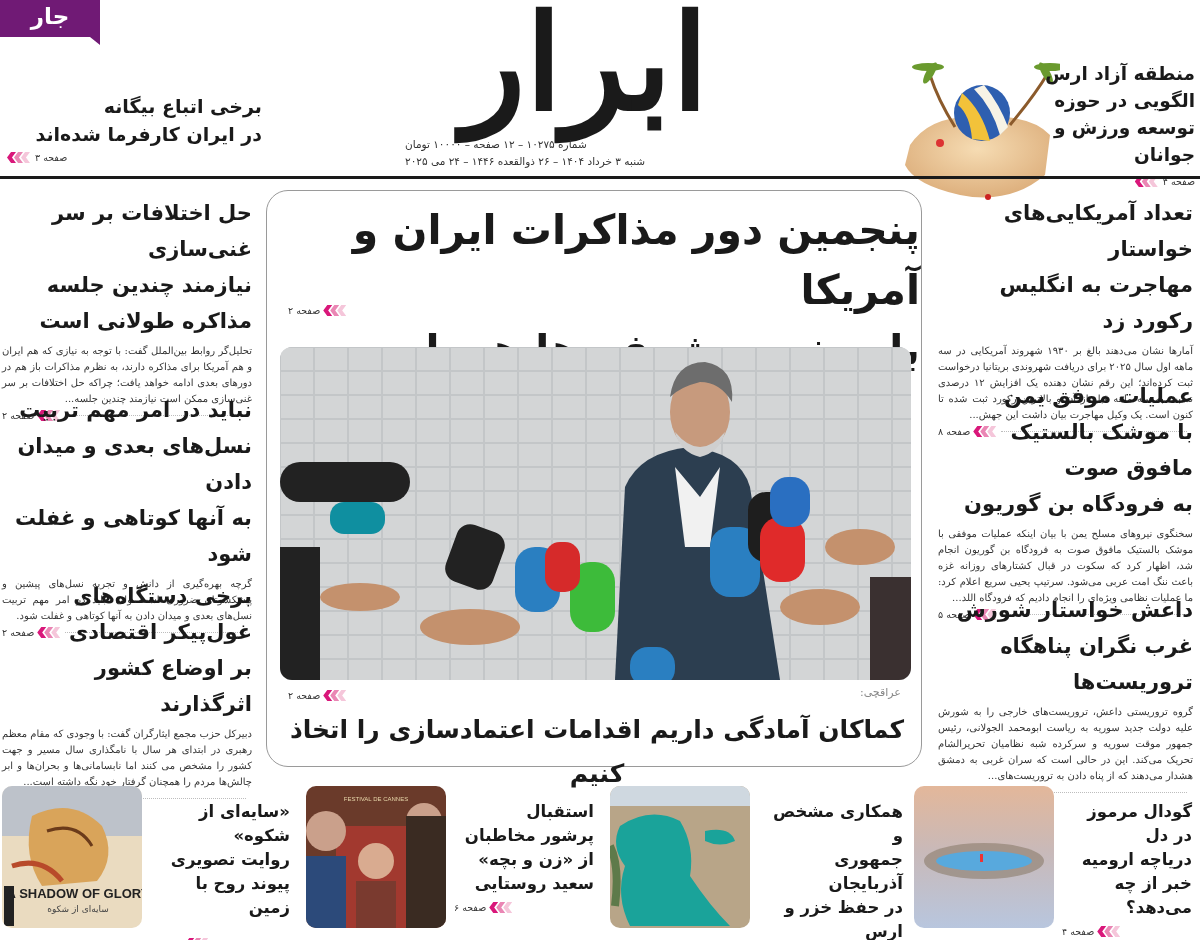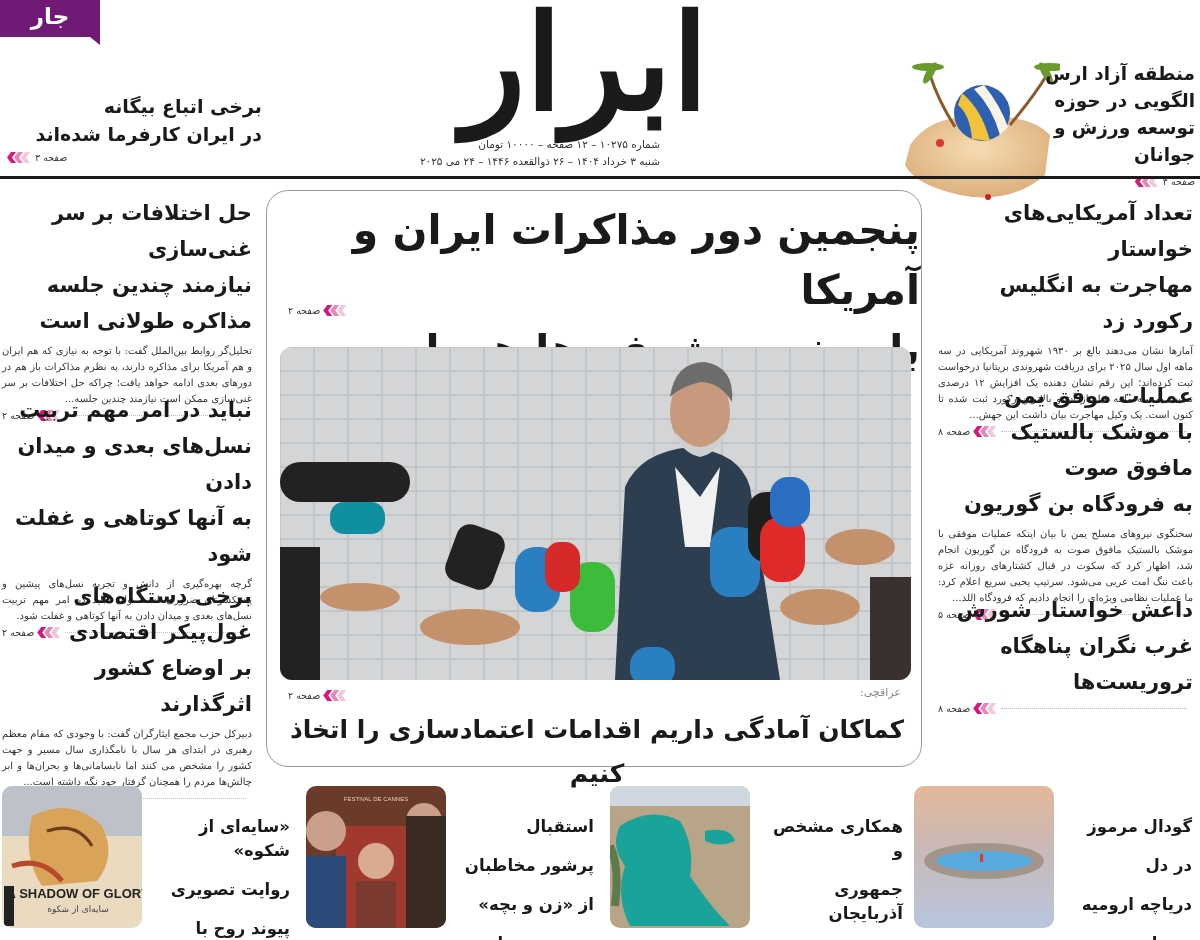--- a/index.html
+++ b/index.html
@@ -6,21 +6,21 @@
   html, body { width: 1200px; height: 940px; background: #ffffff; overflow: hidden; }
   body { position: relative; font-family: "DejaVu Sans", sans-serif; color: #1a1a1a; direction: rtl; }
 
   .abs { position: absolute; }
 
   
   .jar-tag { left: 0; top: 0; width: 100px; height: 45px; background: #701a75; clip-path: polygon(0 0,100% 0,100% 100%,90% 82%,0 82%); }
   .jar-tag span { position: absolute; left: 8px; top: 3px; width: 84px; text-align: center; font-weight: bold; font-size: 23px; color: #fff; letter-spacing: 2px; }
 
   .logo { left: 455px; top: -12px; width: 260px; height: 150px; font-family: "DejaVu Serif", serif; font-weight: bold; font-size: 132px; line-height: 150px; color: #1a1a1a; text-align: center; letter-spacing: -2px; }
-  .mast-line { left: 405px; width: 255px; text-align: right; font-size: 10.5px; color: #333; direction: rtl; white-space: nowrap; }
+  .mast-line { left: 405px; width: 255px; text-align: left; font-size: 10.5px; color: #333; direction: rtl; white-space: nowrap; }
 
   .top-left-story { left: 2px; top: 92px; width: 260px; text-align: right; }
   .top-left-story .hl { font-weight: bold; font-size: 19px; line-height: 28px; color: #1a1a1a; }
 
   .top-right-story { left: 1015px; top: 60px; width: 180px; text-align: right; }
   .top-right-story .hl { font-weight: bold; font-size: 18.5px; line-height: 27px; color: #1a1a1a; }
 
   .beach { left: 900px; top: 55px; width: 160px; height: 145px; }
 
   .rule { left: 0; top: 176px; width: 1200px; height: 3px; background: #1a1a1a; }
@@ -45,21 +45,21 @@
   .main-box { left: 266px; top: 190px; width: 656px; height: 577px; border: 1.5px solid #9a9a9a; border-radius: 22px; }
   .main-hl { left: 280px; top: 200px; width: 640px; text-align: right; font-weight: bold; font-size: 41px; line-height: 60px; color: #1a1a1a; letter-spacing: -1px; }
   .main-photo { left: 280px; top: 347px; width: 631px; height: 333px; border-radius: 12px; overflow: hidden; background: #c8cbcd; }
   .main-sub-kicker { left: 860px; top: 686px; width: 50px; text-align: left; font-size: 11px; color: #888; }
   .main-sub { left: 282px; top: 708px; width: 630px; text-align: center; font-weight: bold; font-size: 25px; line-height: 44px; color: #1a1a1a; letter-spacing: -0.5px; }
 
   
   .bot { top: 786px; height: 148px; }
   .bot .thumb { position: absolute; top: 0; width: 140px; height: 142px; border-radius: 10px; overflow: hidden; }
   .bot .txt { position: absolute; top: 14px; text-align: right; }
-  .bot .txt .hl { font-weight: bold; font-size: 16.5px; line-height: 24px; color: #1a1a1a; margin-top: 15px; }
+  .bot .txt .hl { font-weight: bold; font-size: 16.5px; line-height: 24px; color: #1a1a1a; }
   .bot .txt .pref { margin-top: 8px; }
 </style>
 </head>
 <body>
 
 <div class="abs jar-tag">
   <span>جار</span>
 </div>
 
 <div class="abs logo">ابرار</div>
@@ -192,20 +192,21 @@
         <i></i>
         <i></i>
       </span>
     <span class="lbl">صفحه ۵</span>
   </div>
 </div>
 
 <div class="abs col-story" style="left:938px; top:592px; width:255px;">
   <div class="hl">داعش خواستار شورش</div>
   <div class="hl">غرب نگران پناهگاه تروریست‌ها</div>
+  <div class="body">گروه تروریستی داعش، تروریست‌های خارجی را به شورش علیه دولت جدید سوریه به ریاست ابومحمد الجولانی، رئیس جمهور موقت سوریه و سرکرده شبه نظامیان تحریرالشام تحریک می‌کند. این در حالی است که سران غربی به دمشق هشدار می‌دهند که از پناه دادن به تروریست‌های...</div>
   <div class="pref">
     <span class="dots"></span>
     <span class="chev">
         <i></i>
         <i></i>
         <i></i>
       </span>
     <span class="lbl">صفحه ۸</span>
   </div>
 </div>

